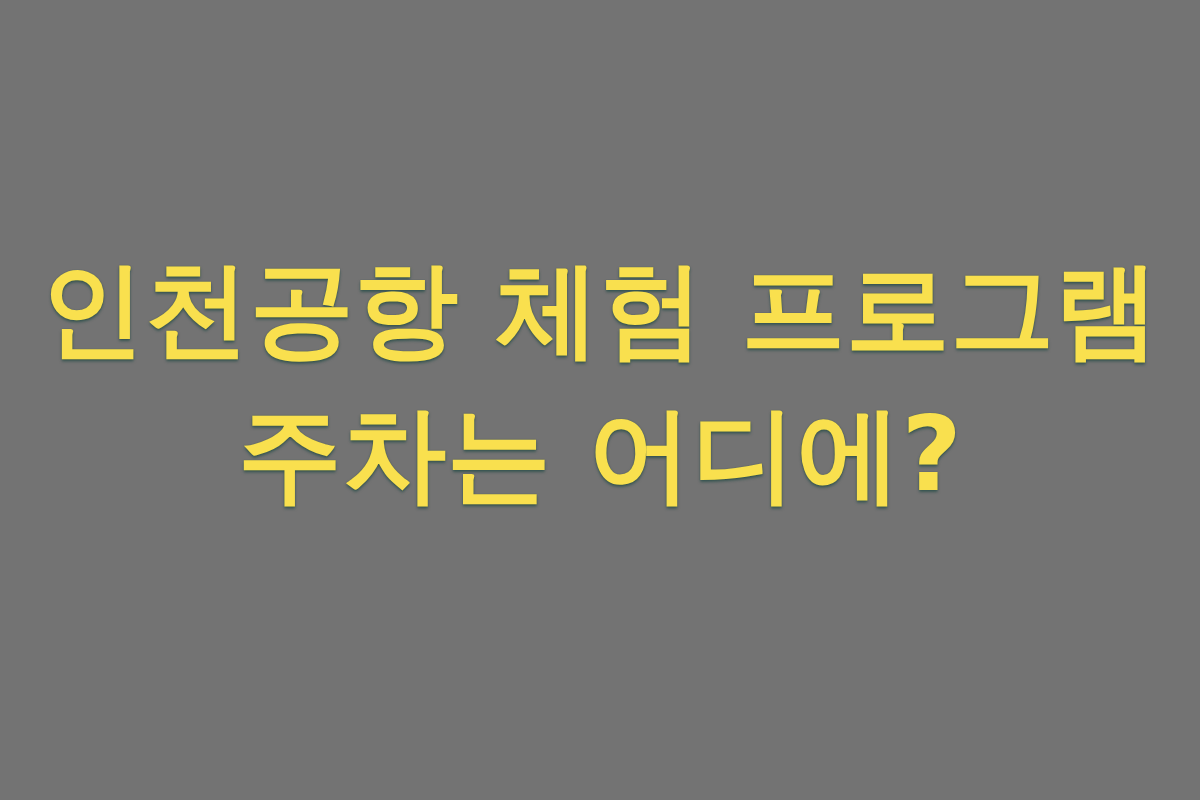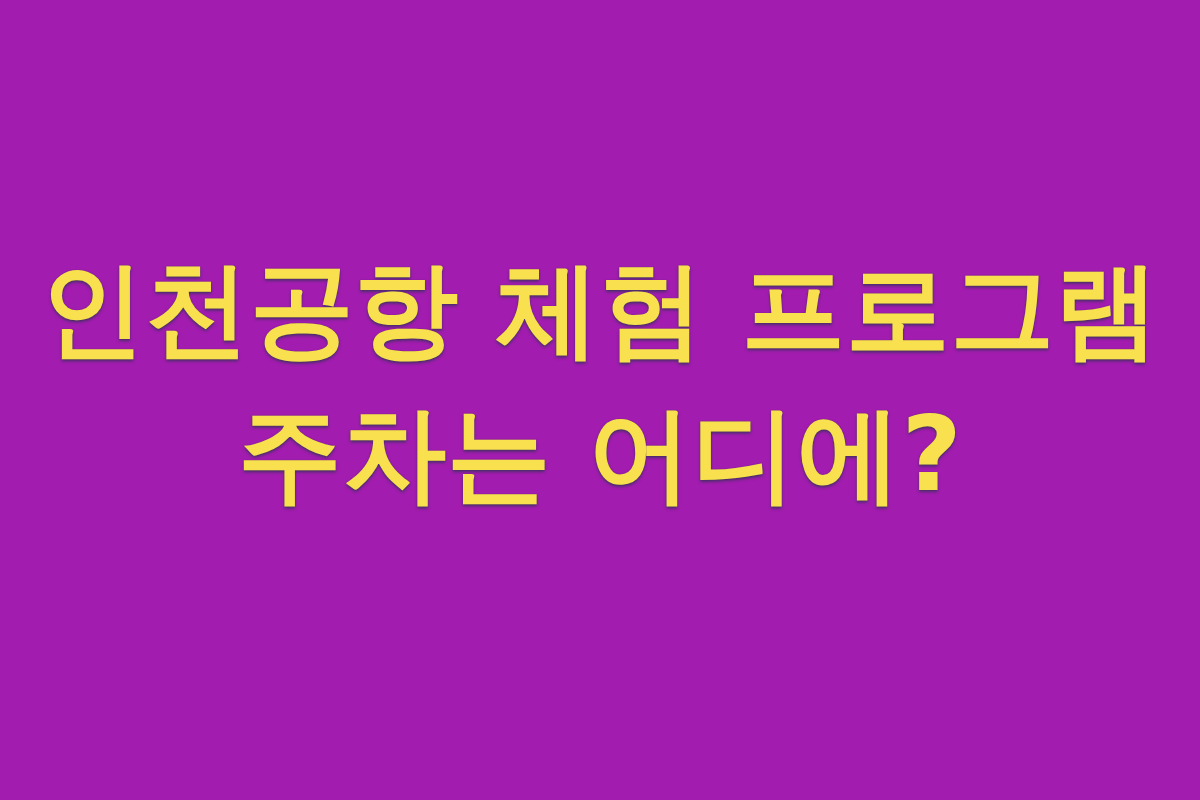--- a/index.html
+++ b/index.html
@@ -52,21 +52,21 @@
     font-size: 104px;
   }
 
   #headline-line-2 {
     font-size: 104px;
   }
 </style>
 </head>
 <body>
 
-<div id="poster" style="background: #a21caf;">
+<div id="poster" style="background: #737373;">
 
   <div id="headline" style="color: rgb(249, 224, 78);">
 
     <span class="headline-line" id="headline-line-1">인천공항 체험 프로그램</span>
 
     <span class="headline-line" id="headline-line-2">주차는 어디에?</span>
 
   </div>
 
 </div>

